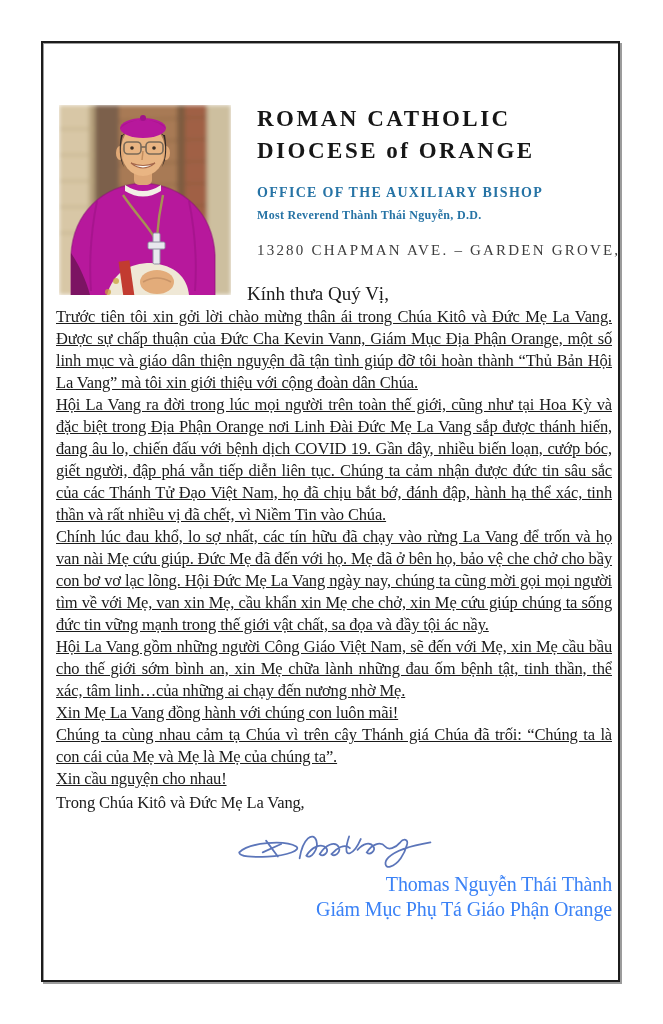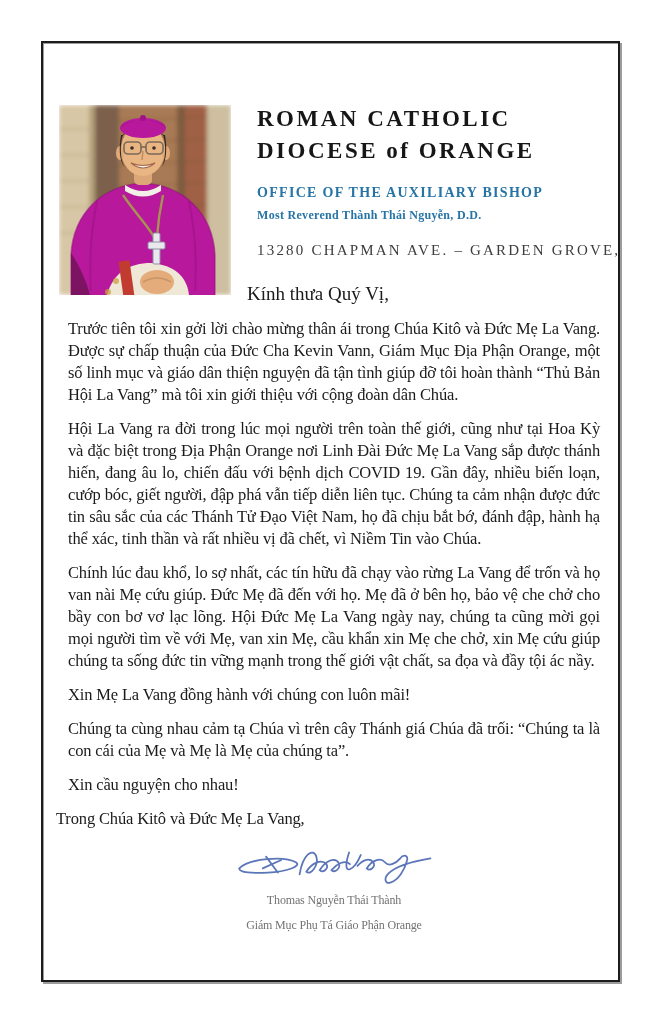--- a/index.html
+++ b/index.html
@@ -35,25 +35,25 @@
   .addr-line { font-size: 15px; letter-spacing: 2.2px; line-height: 22px; white-space: nowrap; }
   .salutation {
     position: absolute; left: 204px; top: 240px;
     font-size: 19px; color: #1b1b1b;
   }
   .letter-body {
     position: absolute; left: 13px; right: 6px; top: 263px;
     font-size: 16.5px; line-height: 22px; letter-spacing: -0.15px;
     text-align: justify; color: #1b1b1b;
   }
-  .letter-body p { margin: 12px; }
+  .letter-body p { margin: 0; text-decoration: underline; }
   .closing { text-align: left; margin-top: 2px; }
   .signature { color: var(--signature-ink, #4E6AB4); text-align: center; }
   .signature svg { display: block; margin: 4px auto 0; }
-  .signer { text-align: center; font-size: 12px; line-height: 25px; margin-top: 2px; color: #737373; }
+  .signer { text-align: right; font-size: 20px; line-height: 25px; margin-top: 2px; color: #3b82f6; }
 </style>
 </head>
 <body>
 
 <div class="page">
   <div class="frame">
 
     <div class="photo">
       <svg width="172" height="190" viewBox="0 0 172 190" xmlns="http://www.w3.org/2000/svg">
         <defs>
@@ -153,20 +153,21 @@
         <div class="addr-line">13280 CHAPMAN AVE. – GARDEN GROVE, CA</div>
       </div>
     </div>
 
     <div class="salutation">Kính thưa Quý Vị,</div>
 
     <div class="letter-body">
       <p>Trước tiên tôi xin gởi lời chào mừng thân ái trong Chúa Kitô và Đức Mẹ La Vang. Được sự chấp thuận của Đức Cha Kevin Vann, Giám Mục Địa Phận Orange, một số linh mục và giáo dân thiện nguyện đã tận tình giúp đỡ tôi hoàn thành “Thủ Bản Hội La Vang” mà tôi xin giới thiệu với cộng đoàn dân Chúa.</p>
       <p>Hội La Vang ra đời trong lúc mọi người trên toàn thế giới, cũng như tại Hoa Kỳ và đặc biệt trong Địa Phận Orange nơi Linh Đài Đức Mẹ La Vang sắp được thánh hiến, đang âu lo, chiến đấu với bệnh dịch COVID 19.  Gần đây, nhiều biến loạn, cướp bóc, giết người, đập phá vẫn tiếp diễn liên tục.  Chúng ta cảm nhận được đức tin sâu sắc của các Thánh Tử Đạo Việt Nam, họ đã chịu bắt bớ, đánh đập, hành hạ thể xác, tinh thần và rất nhiều vị đã chết, vì Niềm Tin vào Chúa.</p>
       <p>Chính lúc đau khổ, lo sợ nhất, các tín hữu đã chạy vào rừng La Vang để trốn và họ van nài Mẹ cứu giúp. Đức Mẹ đã đến với họ. Mẹ đã ở bên họ, bảo vệ che chở cho bầy con bơ vơ lạc lõng.  Hội Đức Mẹ La Vang ngày nay, chúng ta cũng mời gọi mọi người tìm về với Mẹ, van xin Mẹ, cầu khẩn xin Mẹ che chở, xin Mẹ cứu giúp chúng ta sống đức tin vững mạnh trong thế giới vật chất, sa đọa và đầy tội ác nầy.</p>
+      <p>Hội La Vang gồm những người Công Giáo Việt Nam, sẽ đến với Mẹ, xin Mẹ cầu bầu cho thế giới sớm bình an, xin Mẹ chữa lành những đau ốm bệnh tật, tinh thần, thể xác, tâm linh…của những ai chạy đến nương nhờ Mẹ.</p>
       <p>Xin Mẹ La Vang đồng hành với chúng con luôn mãi!</p>
       <p>Chúng ta cùng nhau cảm tạ Chúa vì trên cây Thánh giá Chúa đã trối:  “Chúng ta là con cái của Mẹ và Mẹ là Mẹ của chúng ta”.</p>
       <p>Xin cầu nguyện cho nhau!</p>
 
       <div class="closing">Trong Chúa Kitô và Đức Mẹ La Vang,</div>
 
       <div class="signature">
         <svg width="250" height="52" viewBox="0 0 250 62" xmlns="http://www.w3.org/2000/svg">
           <g fill="none" stroke="currentColor" stroke-width="2.1" stroke-linecap="round" opacity="0.92">
             <path d="M12,41 C24,29 66,26 80,34 C86,38 70,45 46,46 C28,47 12,46 12,41"></path>

